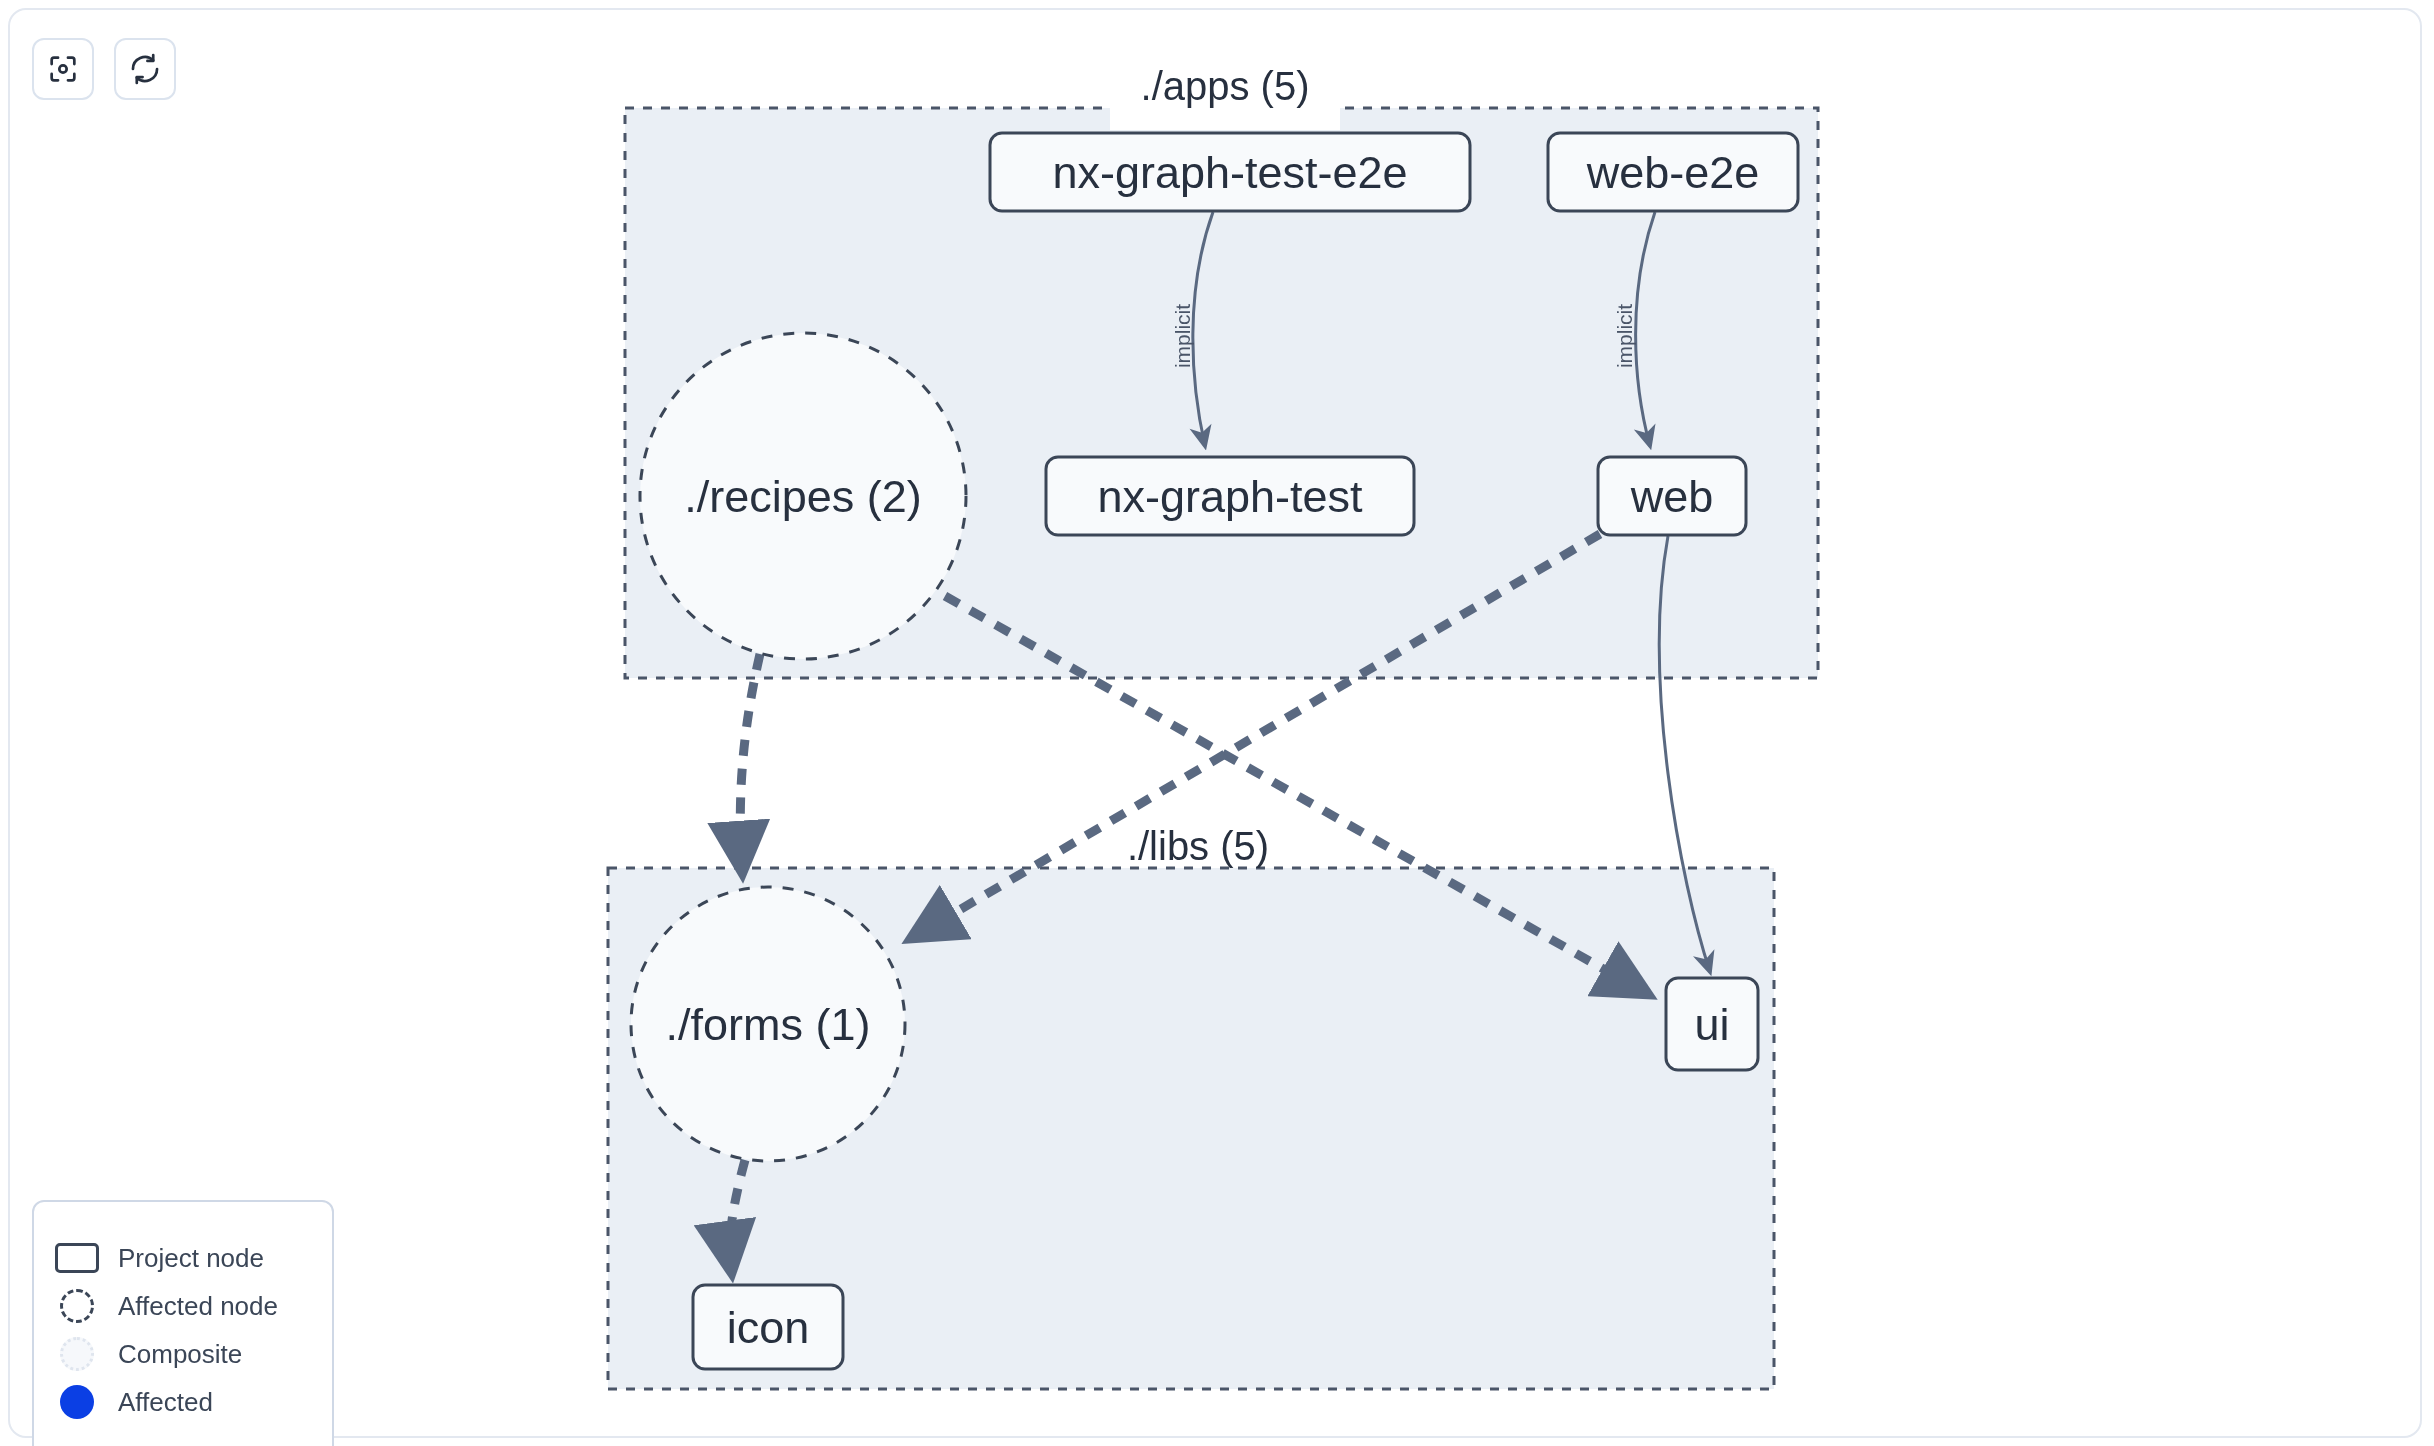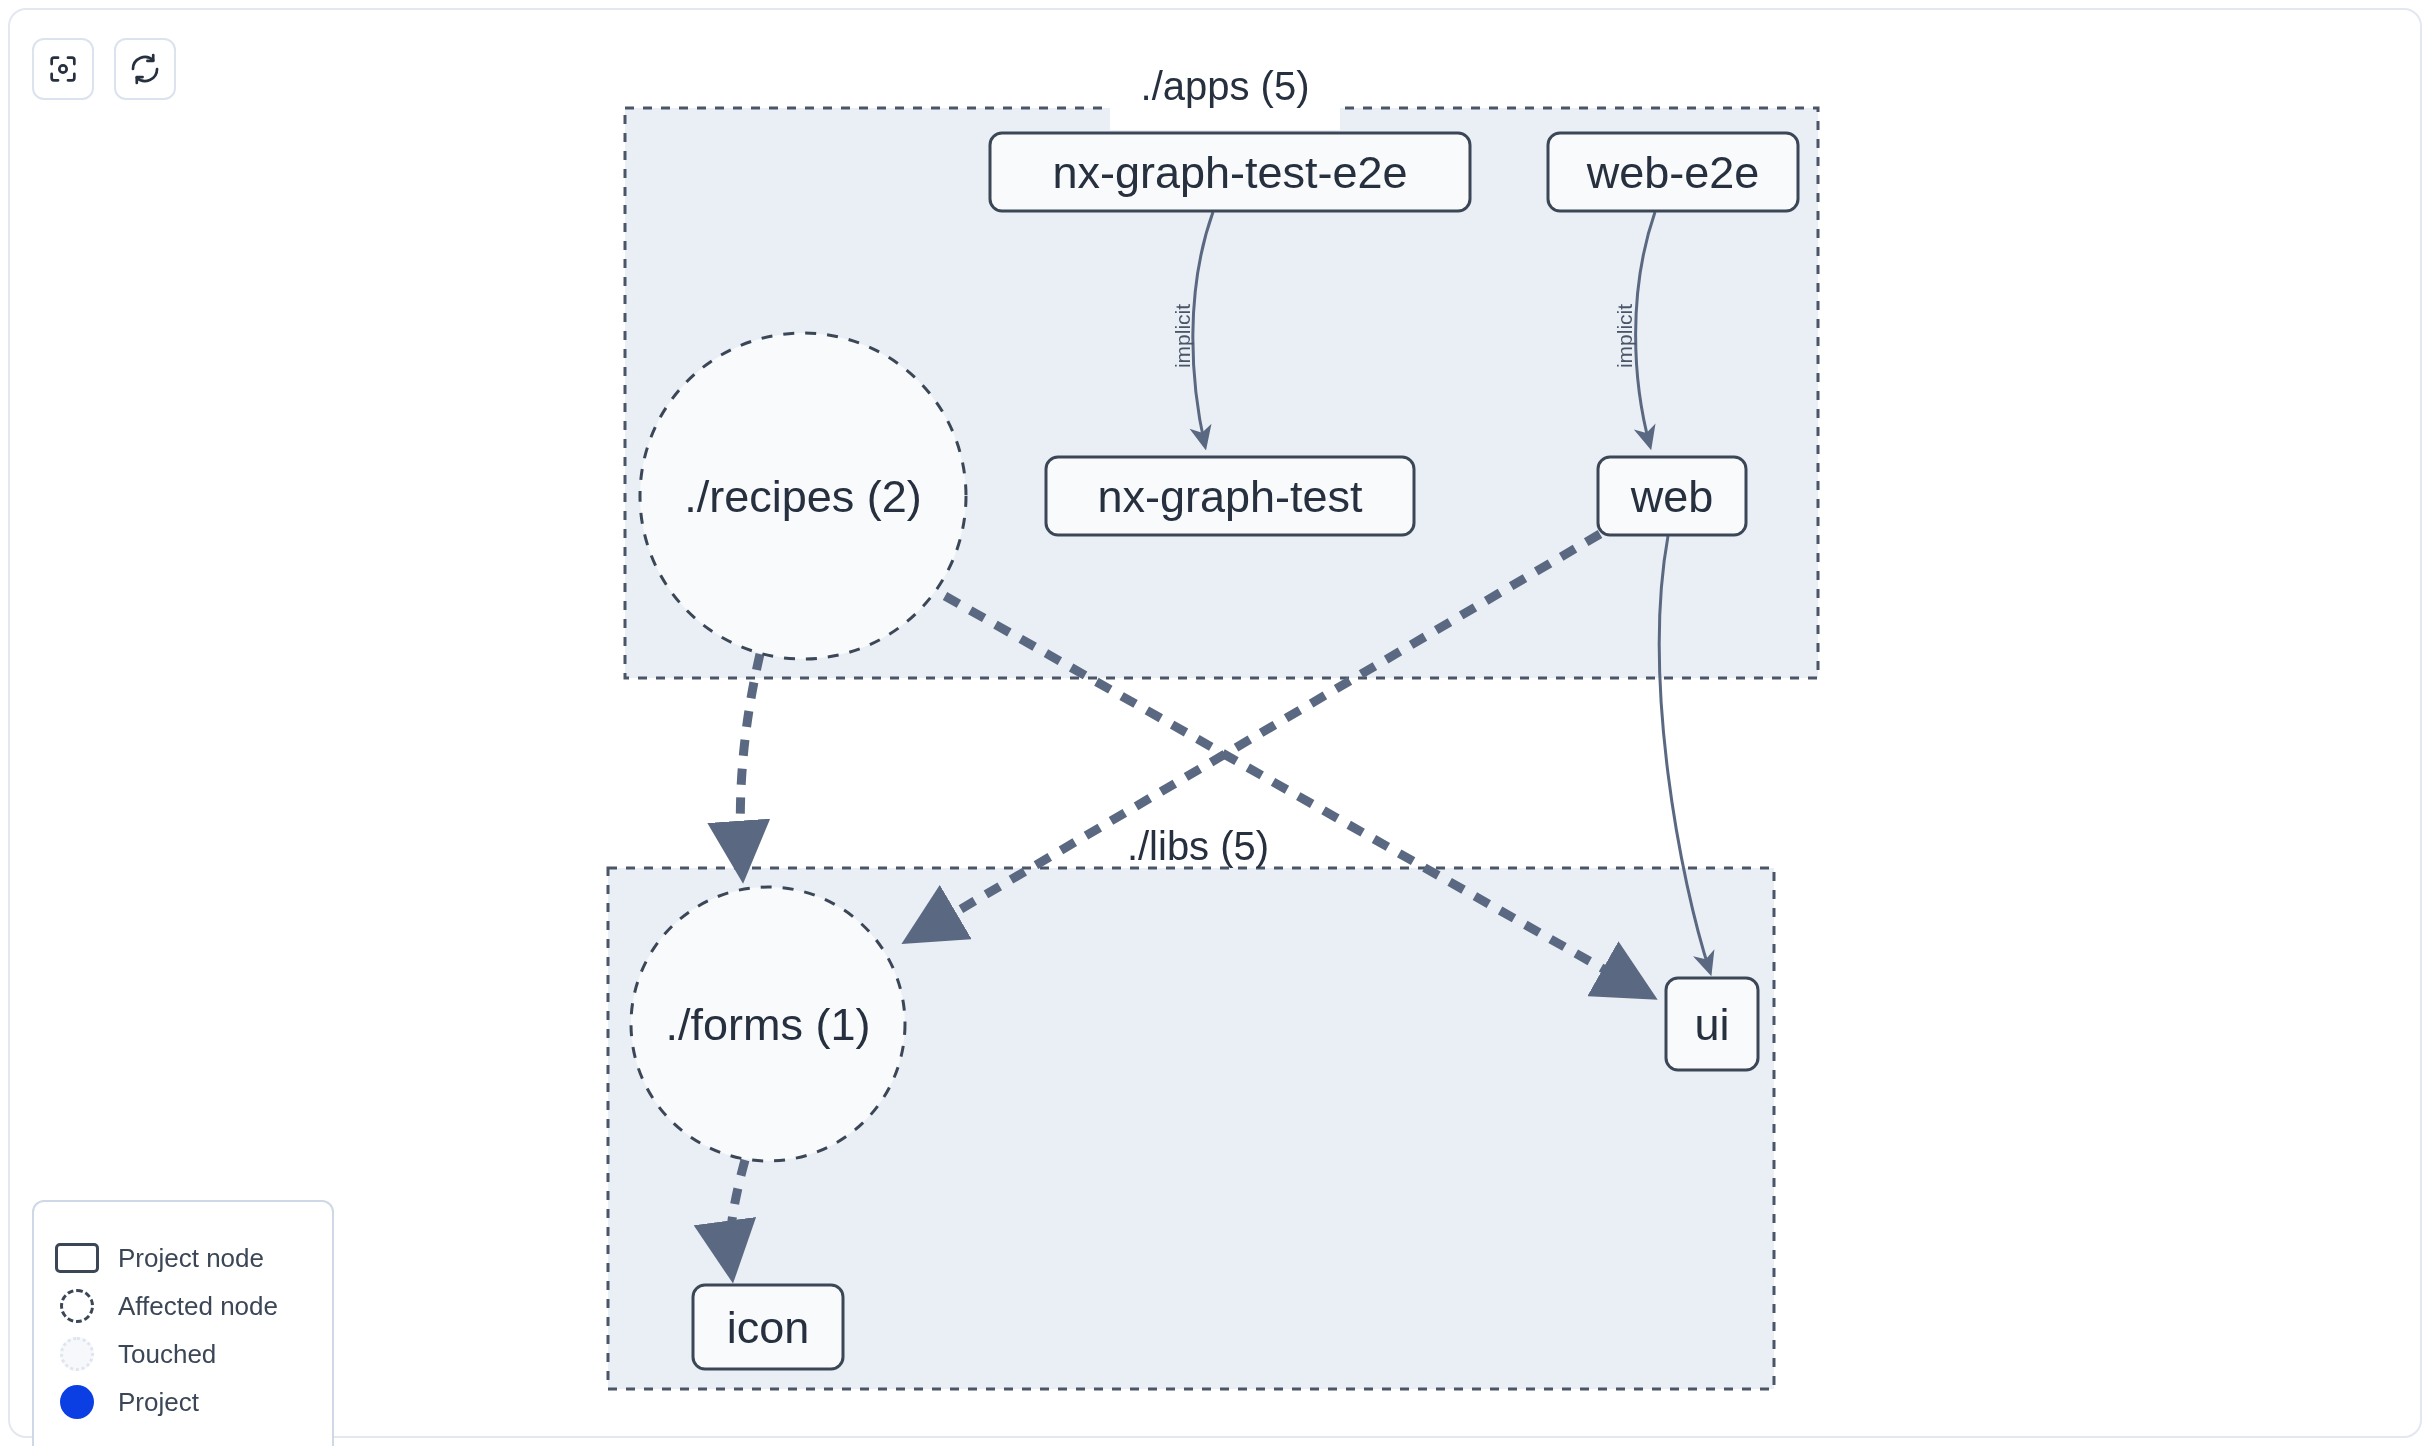--- a/index.html
+++ b/index.html
@@ -252,22 +252,22 @@
     <div class="legend-row">
       <span class="sw">
         <span class="sw-composite"></span>
       </span>
       <span class="legend-text">Affected node</span>
     </div>
     <div class="legend-row">
       <span class="sw">
         <span class="sw-affected"></span>
       </span>
-      <span class="legend-text">Touched</span>
+      <span class="legend-text">Composite</span>
     </div>
     <div class="legend-row">
       <span class="sw">
         <span class="sw-touched"></span>
       </span>
-      <span class="legend-text">Project</span>
+      <span class="legend-text">Affected</span>
     </div>
   </div>
 </div>
 
 </body></html>

